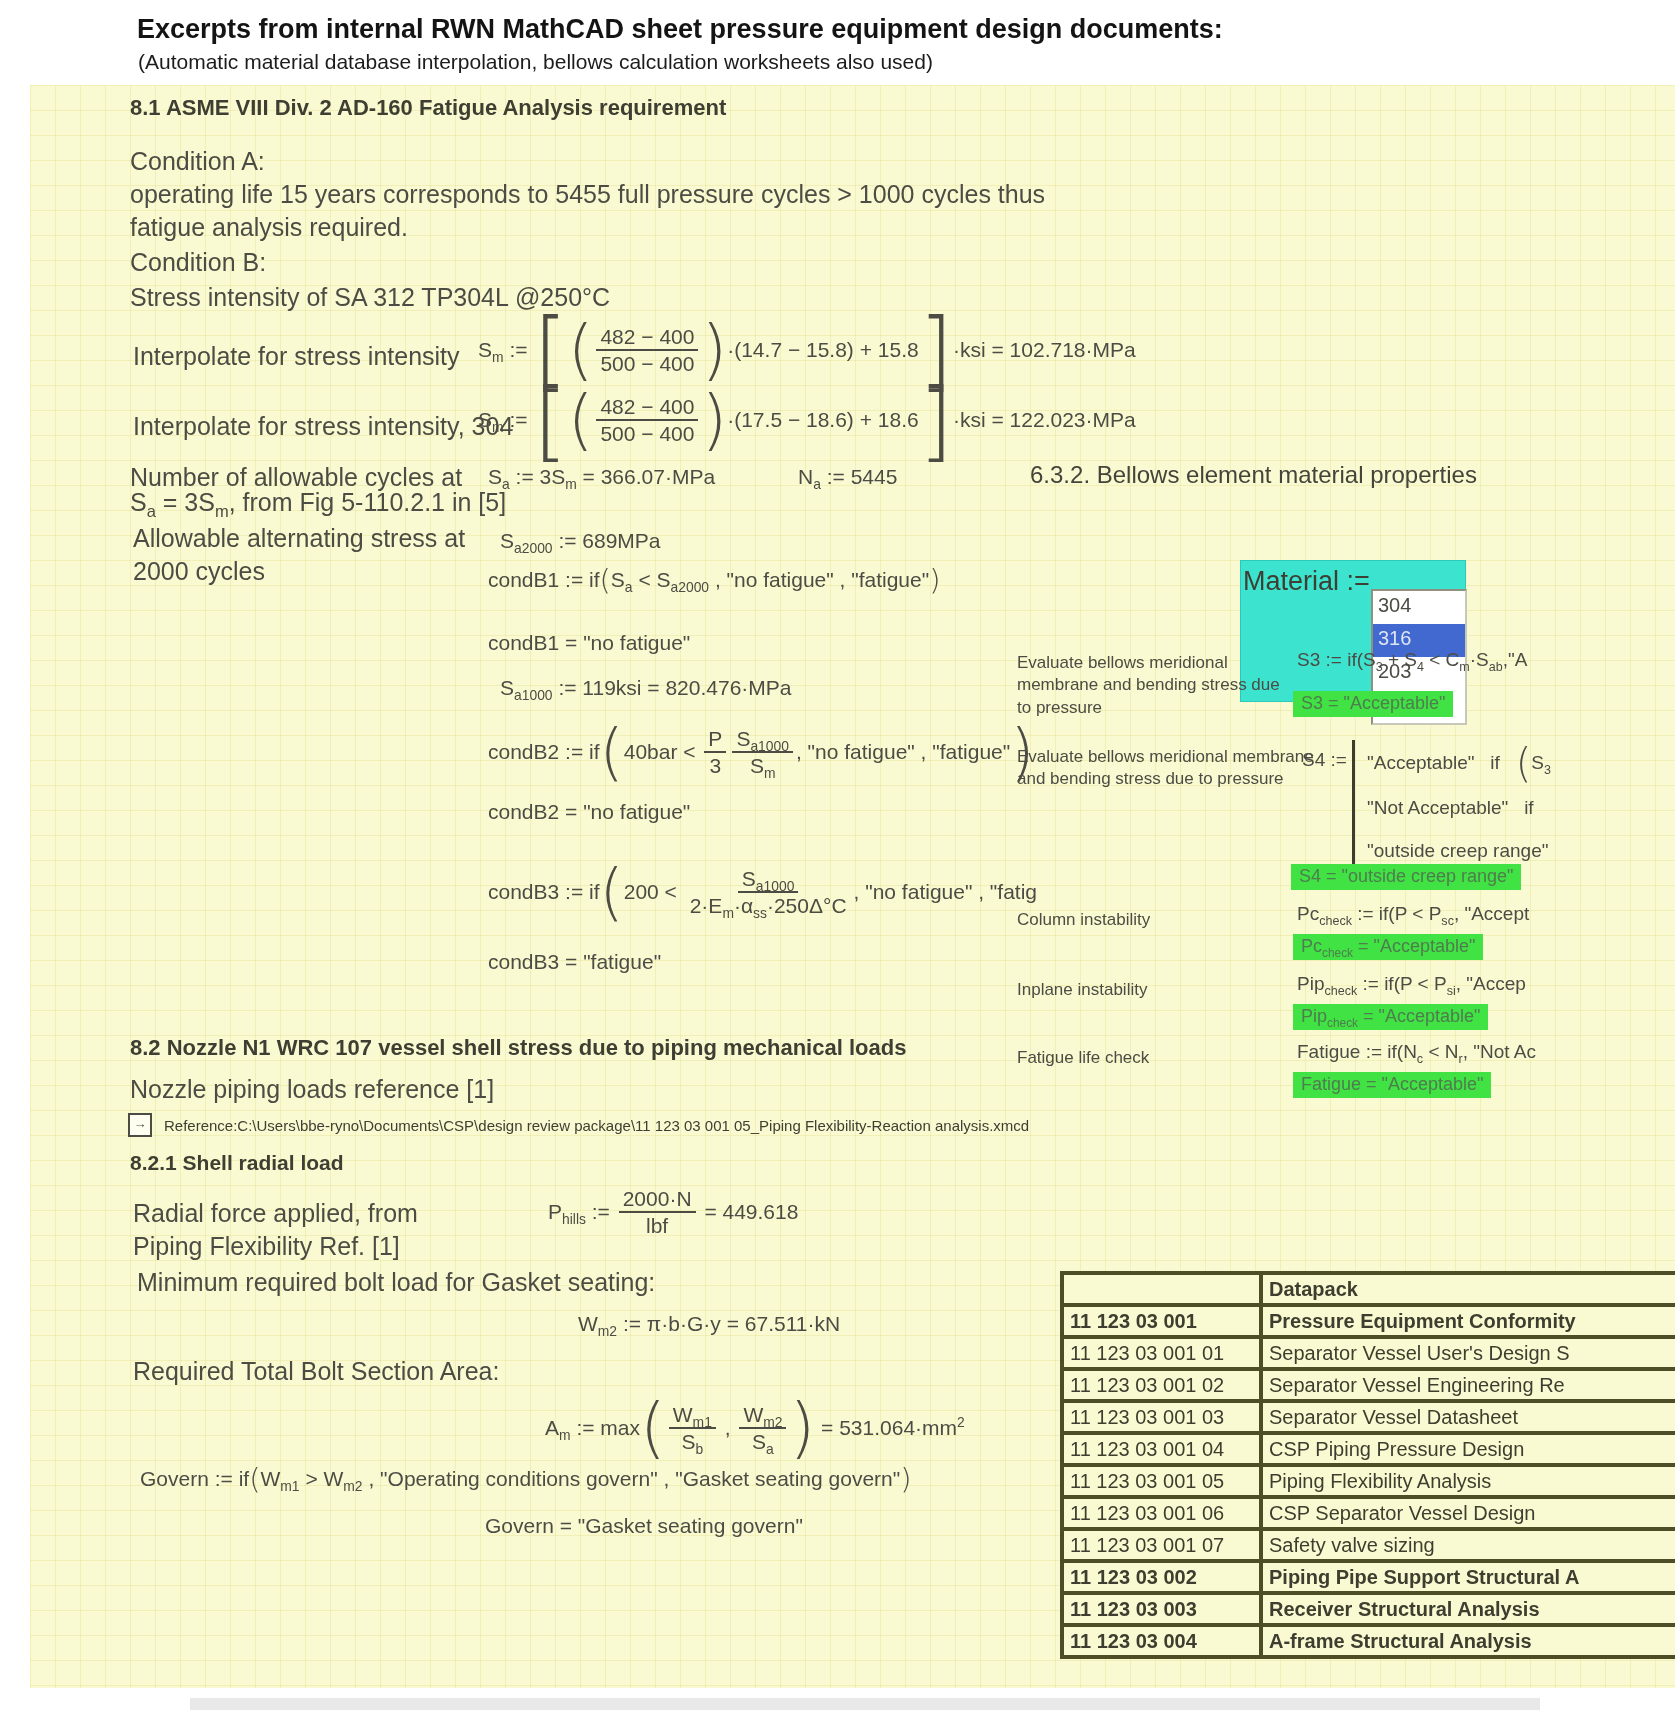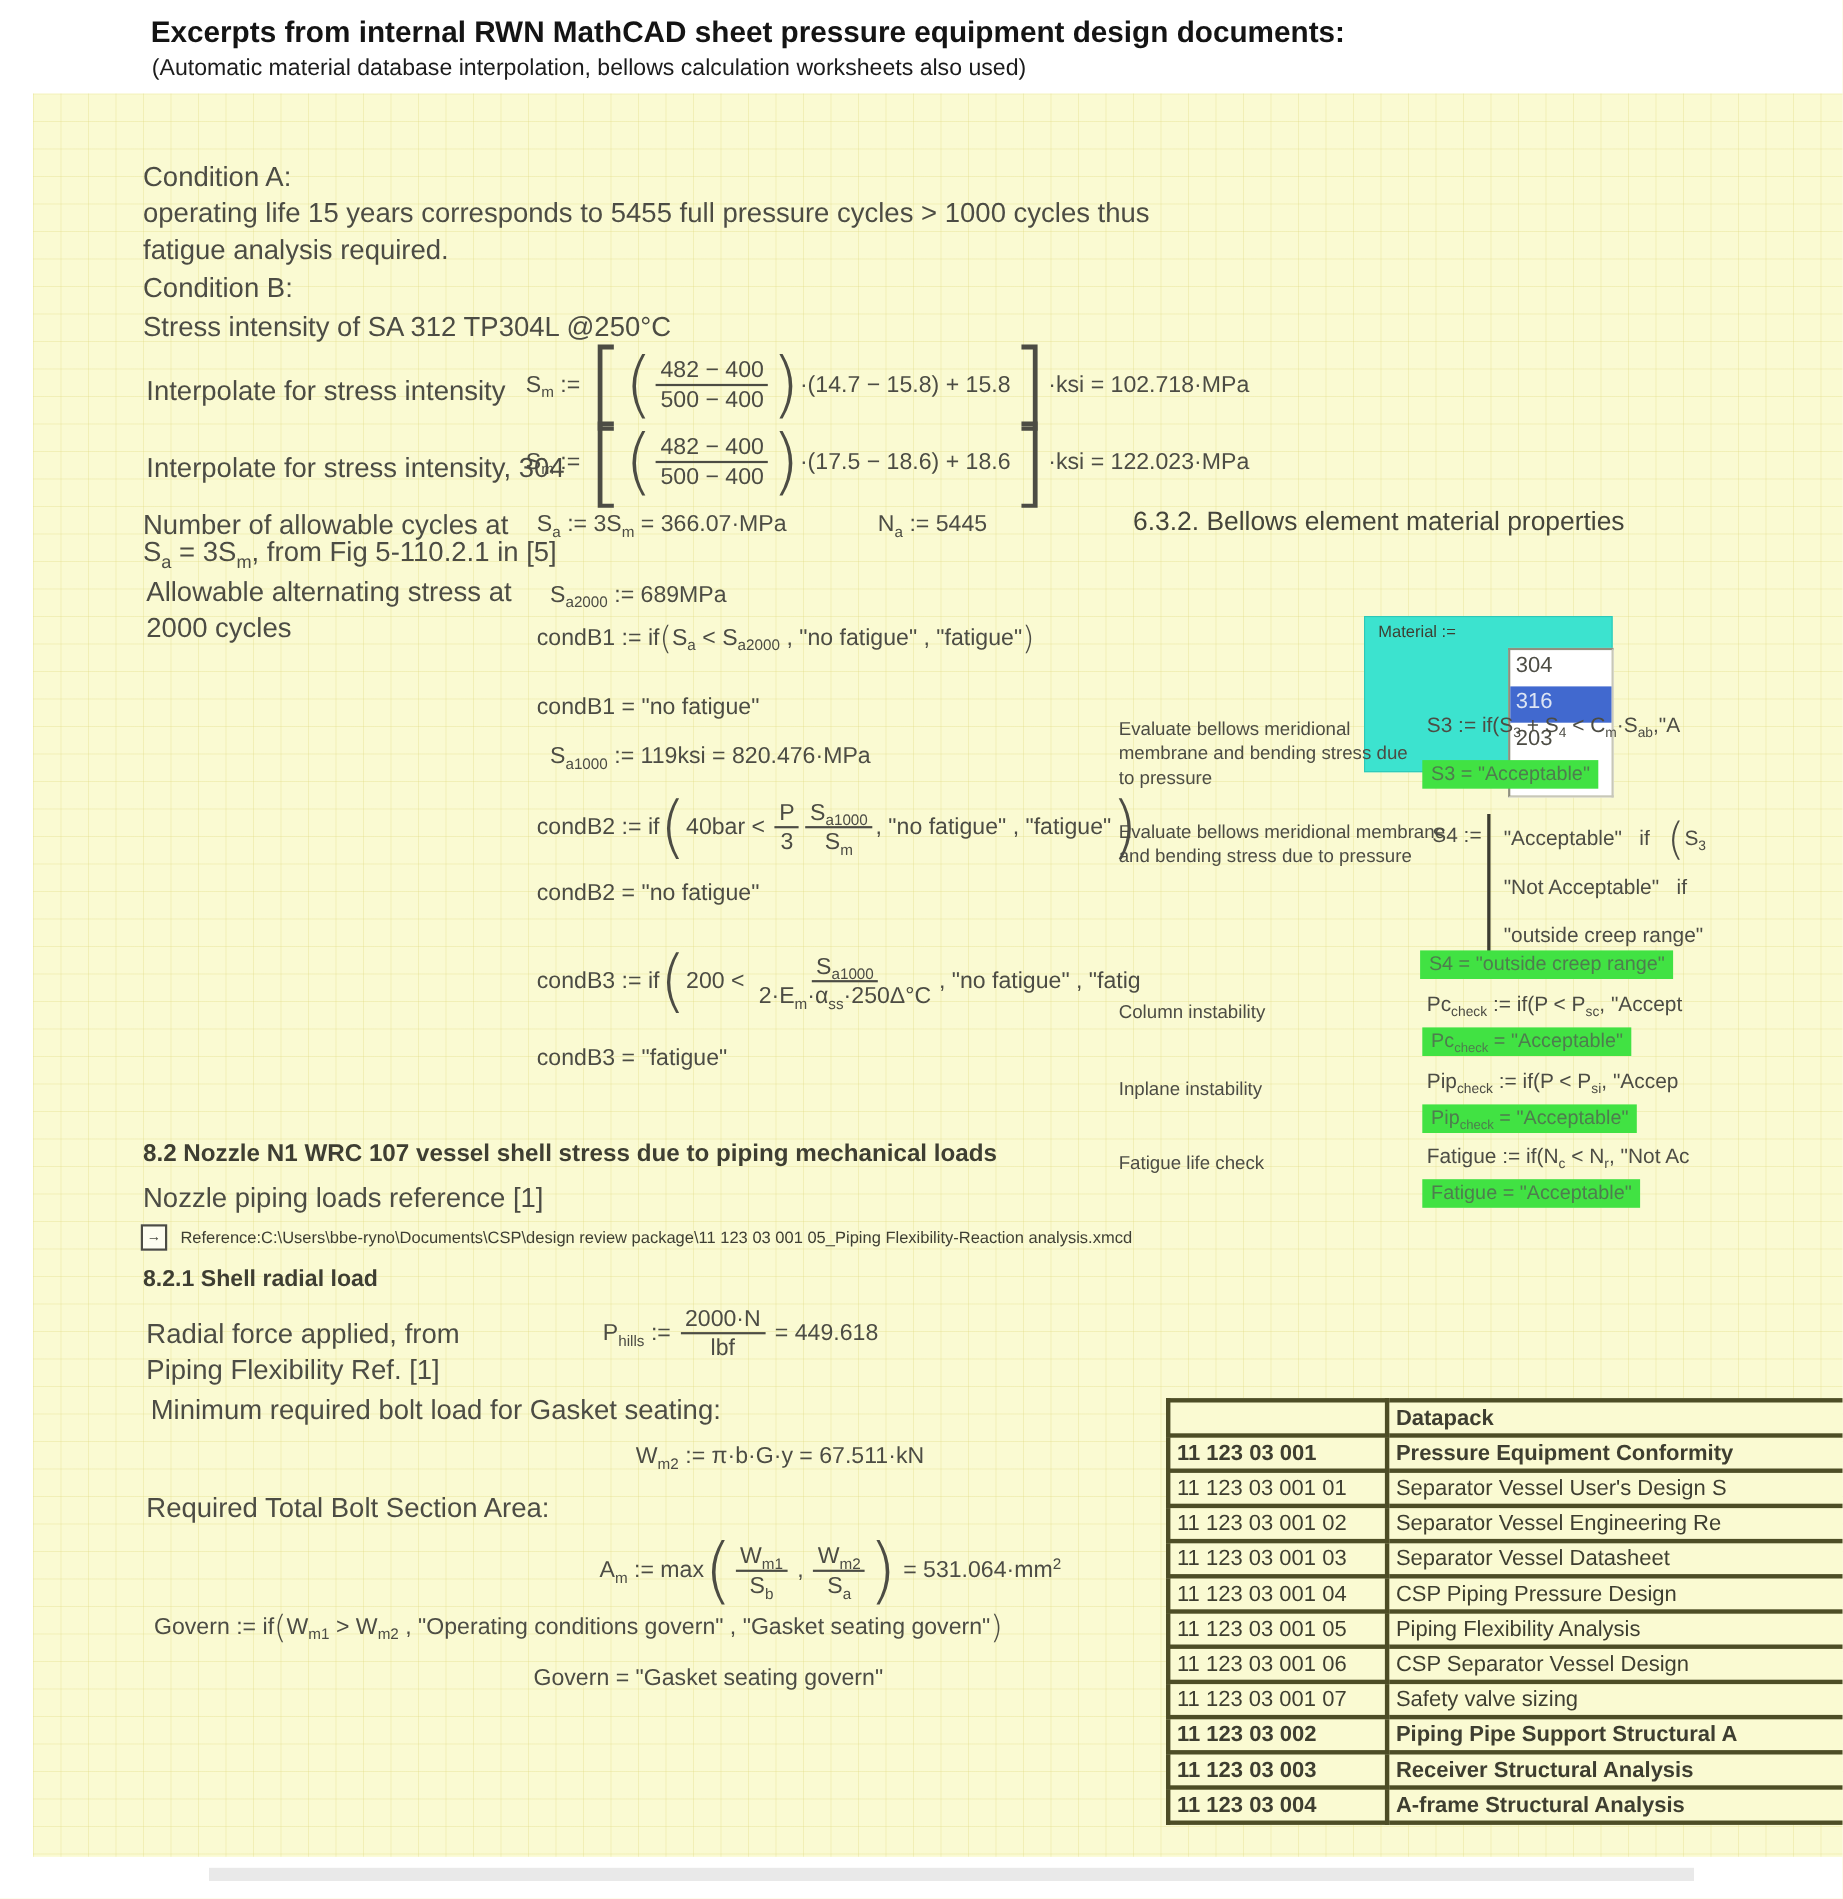--- a/index.html
+++ b/index.html
@@ -35,21 +35,21 @@
   .par-s{font-size:29px;}
   .par-m{font-size:40px;}
   .par-l{font-size:62px;}
   .par-xl{font-size:66px;}
   .brk-xl{font-size:88px;}
   .green{
     position:absolute;display:inline-block;background:#41e243;color:#4e7d4e;
     font-size:18px;padding:2px 8px 3px 8px;white-space:pre;
   }
   .cyanbox{left:1210px;top:475px;width:224px;height:140px;background:#3ce3cf;border:1px solid #2cc8b8;}
-  .mat-label{left:12px;top:5px;font-size:15px;color:#3e3e32;position:absolute;}
+  .mat-label{left:2px;top:5px;font-size:27px;color:#3e3e32;position:absolute;}
   .listbox{
     position:absolute;left:130px;top:28px;width:92px;background:#ffffff;
     border:2px solid #90907e;border-right-color:#c8c8b8;border-bottom-color:#c8c8b8;
   }
   .listbox .item{height:33px;line-height:29px;padding-left:5px;font-size:20px;color:#4c4c44;}
   .listbox .item.selected{background:#4169cf;color:#dde5f4;}
   .s4bar{left:1322px;top:655px;width:0;height:138px;border-left:3px solid #3c3c32;position:absolute;}
   .refbox{
     width:20px;height:20px;border:2px solid #4c4c44;background:#fdfdf0;
     font-size:13px;line-height:18px;text-align:center;color:#4c4c44;
@@ -66,20 +66,21 @@
   .strip{left:190px;top:1698px;width:1350px;height:12px;background:#e9e9e9;}
 </style>
 </head>
 <body>
 
 <div class="abs hdr-title">Excerpts from internal RWN MathCAD sheet pressure equipment design documents:</div>
 <div class="abs hdr-sub">(Automatic material database interpolation, bellows calculation worksheets also used)</div>
 
 <div class="abs sheet">
 
+  <div class="abs h1" style="left:100px;top:10px;">8.1 ASME VIII Div. 2 AD-160 Fatigue Analysis requirement</div>
   <div class="abs lbl" style="left:100px;top:60px;">Condition A:</div>
   <div class="abs lbl" style="left:100px;top:93px;width:930px;">operating life 15 years corresponds to 5455 full pressure cycles &gt; 1000 cycles thus fatigue analysis required.</div>
   <div class="abs lbl" style="left:100px;top:161px;">Condition B:</div>
   <div class="abs lbl" style="left:100px;top:196px;">Stress intensity of SA 312 TP304L @250°C</div>
 
   <div class="abs lbl" style="left:103px;top:255px;">Interpolate for stress intensity</div>
   <div class="frow" style="left:448px;top:210px;height:110px;">
     <span class="math"><span>S</span><sub>m</sub><span> := </span></span>
     <span class="g brk-xl">[</span>
     <span class="g par-xl">(</span>

